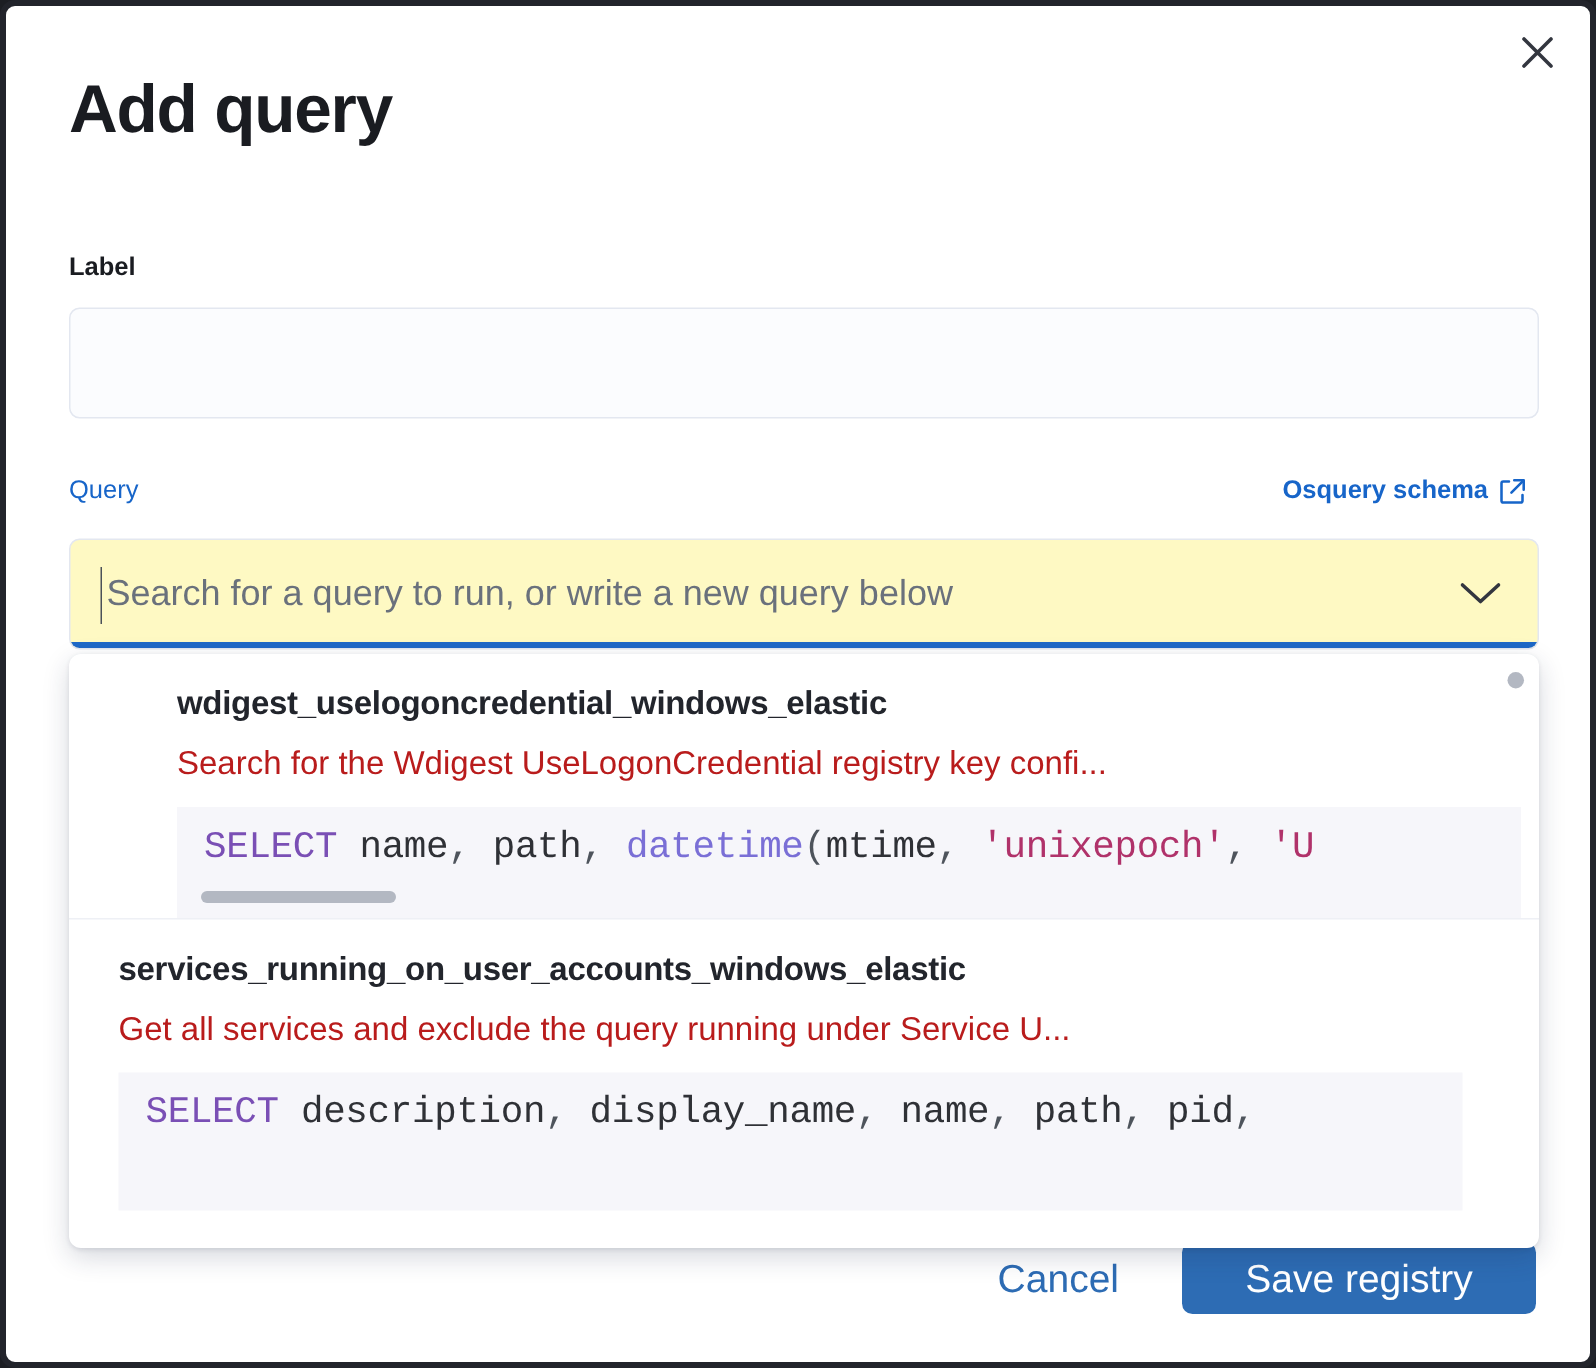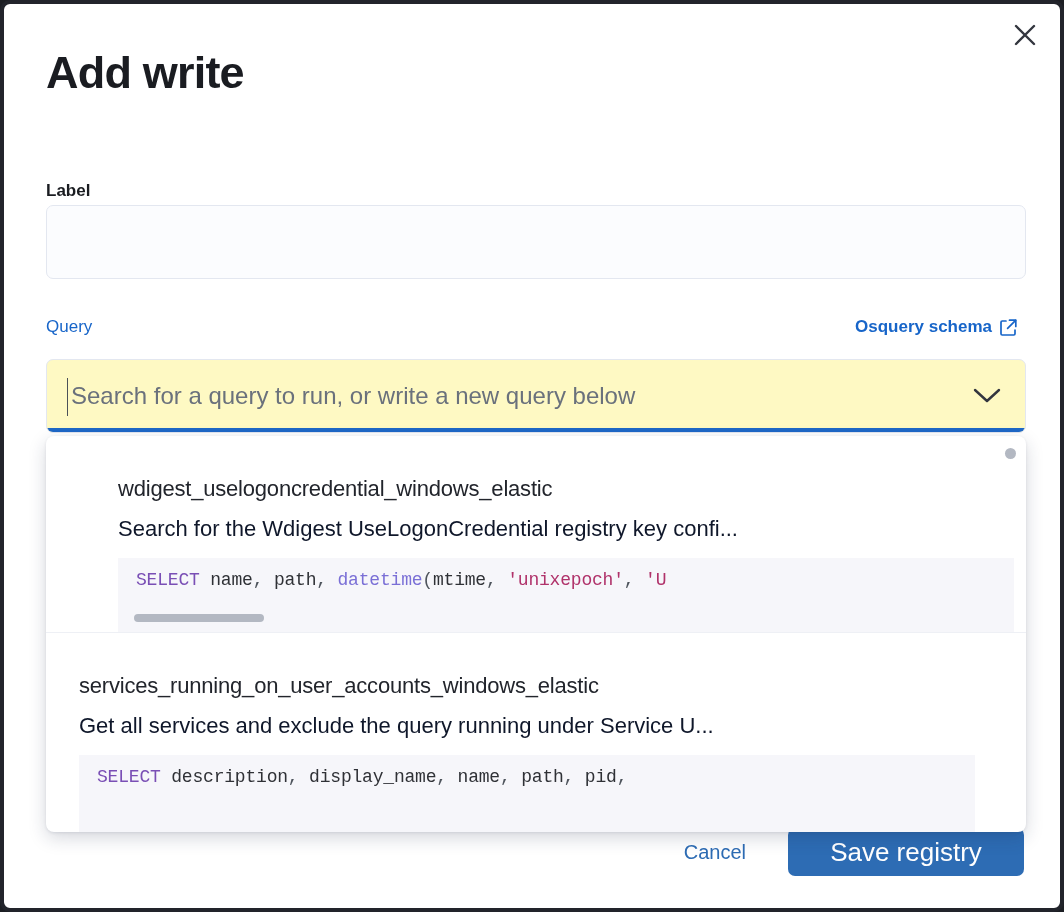--- a/index.html
+++ b/index.html
@@ -37,21 +37,21 @@
     font-size: 45px;
     font-weight: 700;
     letter-spacing: -0.8px;
     color: #1a1c21;
     line-height: 1.1;
   }
 
   
   #label-label {
     position: absolute;
-    left: 42px; top: 177px;
+    left: 42px; top: 164px;
     font-size: 17px;
     font-weight: 700;
     color: #1a1c21;
   }
   #label-input {
     position: absolute;
     left: 42px; top: 201px;
     width: 980px; height: 74px;
     background: #fbfcfe;
     border: 1px solid #e3e7f0;
@@ -138,21 +138,21 @@
     justify-content: flex-end;
     gap: 24px;
     padding-right: 36px;
   }
   #cancel-btn {
     height: 48px;
     padding: 0 18px;
     background: none;
     border: none;
     font-family: "Liberation Sans", sans-serif;
-    font-size: 20px;
+    font-size: 26px;
     color: #2d6cb4;
     cursor: pointer;
     margin-top: 12px;
   }
   #save-btn {
     height: 48px;
     padding: 0 26px;
     background: #2d6cb4;
     border: none;
     border-radius: 7px;
@@ -180,50 +180,49 @@
     overflow: hidden;
   }
   .dd-item {
     position: relative;
     padding: 20px 34px 0 72px;
     cursor: pointer;
   }
   .dd-item + .dd-item { border-top: 1px solid #eef0f5; padding-left: 33px; }
   .dd-title {
     font-size: 22px;
-    font-weight: 400;
+    font-weight: 700;
     color: #22252c;
     letter-spacing: -0.2px;
     white-space: nowrap;
-    margin-top: 20px;
   }
   .dd-desc {
     margin-top: 14px;
     font-size: 22px;
-    color: #0f172a;
+    color: #b91c1c;
     white-space: nowrap;
     overflow: hidden;
     text-overflow: ellipsis;
     max-width: 840px;
   }
   .dd-code {
     margin-top: 16px;
     background: #f6f6fa;
     height: 74px;
     position: relative;
     overflow: hidden;
     margin-right: 0;
     width: 896px;
   }
   .dd-code .code-line {
     position: absolute;
     left: 18px; top: 12px;
     white-space: pre;
     font-family: "Liberation Mono", monospace;
-    font-size: 18px;
+    font-size: 25px;
     letter-spacing: -0.2px;
     color: #2f3136;
   }
   .dd-code.tall { height: 92px; text-align: center; }
   .tok-kw  { color: #7a4fb5; }
   .tok-fn  { color: #7a6fd6; }
   .tok-str { color: #b0326a; }
   .tok-id  { color: #2f3136; }
   .tok-pun { color: #4e545c; }
 
@@ -257,21 +256,21 @@
 <div id="frame">
 
   <button id="close-btn">
     <span>
       <svg width="26" height="26" viewBox="0 0 26 26">
         <path d="M4 4 L22 22 M22 4 L4 22" stroke="#33363f" stroke-width="2.4" stroke-linecap="round" fill="none"></path>
       </svg>
     </span>
   </button>
 
-  <div id="title">Add write</div>
+  <div id="title">Add query</div>
 
   <div id="label-label">Label</div>
   <textarea id="label-input" placeholder="" style=""></textarea>
 
   <div id="query-label">Query</div>
 
   <a id="schema-link">
     <span>Osquery schema</span>
     <span>
       <svg width="19" height="19" viewBox="0 0 19 19" fill="none">

